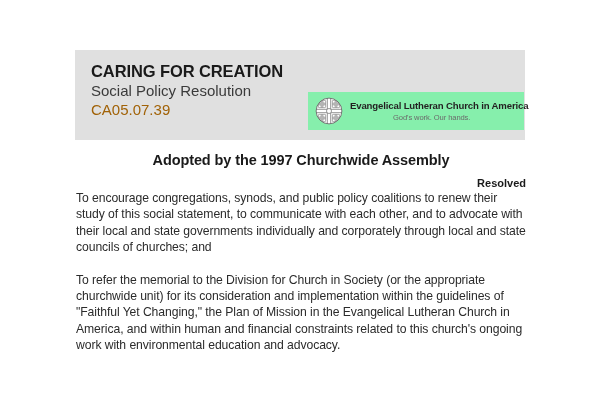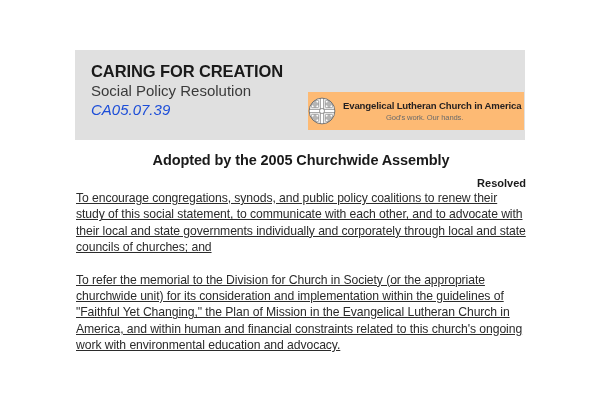--- a/index.html
+++ b/index.html
@@ -46,35 +46,35 @@
     font-weight: normal;
     line-height: 19px;
     color: #3a3a3a;
     white-space: nowrap;
   }
 
   .doc-code {
     font-size: 15px;
     font-weight: normal;
     line-height: 19px;
-    color: #1d4ed8;
-    white-space: nowrap;
-    font-style: italic;
+    color: #a16207;
+    white-space: nowrap;
   }
 
   
   .logo-box {
     position: absolute;
     left: 233px;   
     top: 42px;     
     width: 216px;
     height: 38px;
-    background: #fdba74;
+    background: #86efac;
     display: flex;
     align-items: center;
+    padding-left: 7px;
     box-sizing: border-box;
   }
 
   .logo-emblem {
     width: 28px;
     height: 28px;
     flex: 0 0 28px;
     margin-right: 7px;
   }
 
@@ -136,21 +136,20 @@
     text-align: right;
   }
 
   .body-paragraph {
     font-size: 12.2px;
     font-weight: normal;
     color: #2b2b2b;
     line-height: 16.4px;
     margin: 0;
     letter-spacing: -0.08px;
-    text-decoration: underline;
   }
 
   .paragraph-gap {
     height: 16px;
   }
 </style>
 </head>
 <body>
 
 <div class="header-band">
@@ -211,21 +210,21 @@
     <span class="logo-text-wrap">
       <span class="logo-name">Evangelical Lutheran Church in America</span>
       <span class="logo-tagline">God's work. Our hands.</span>
     </span>
   </div>
 
 </div>
 
 <div class="content">
 
-  <div class="assembly-heading">Adopted by the 2005 Churchwide Assembly</div>
+  <div class="assembly-heading">Adopted by the 1997 Churchwide Assembly</div>
 
   <div class="resolved-label">Resolved</div>
 
   <p class="body-paragraph">To encourage congregations, synods, and public policy coalitions to renew their study of this social statement, to communicate with each other, and to advocate with their local and state governments individually and corporately through local and state councils of churches; and</p>
 
   <div class="paragraph-gap"></div>
 
   <p class="body-paragraph">To refer the memorial to the Division for Church in Society (or the appropriate churchwide unit) for its consideration and implementation within the guidelines of "Faithful Yet Changing," the Plan of Mission in the Evangelical Lutheran Church in America, and within human and financial constraints related to this church's ongoing work with environmental education and advocacy.</p>
 
 </div>

